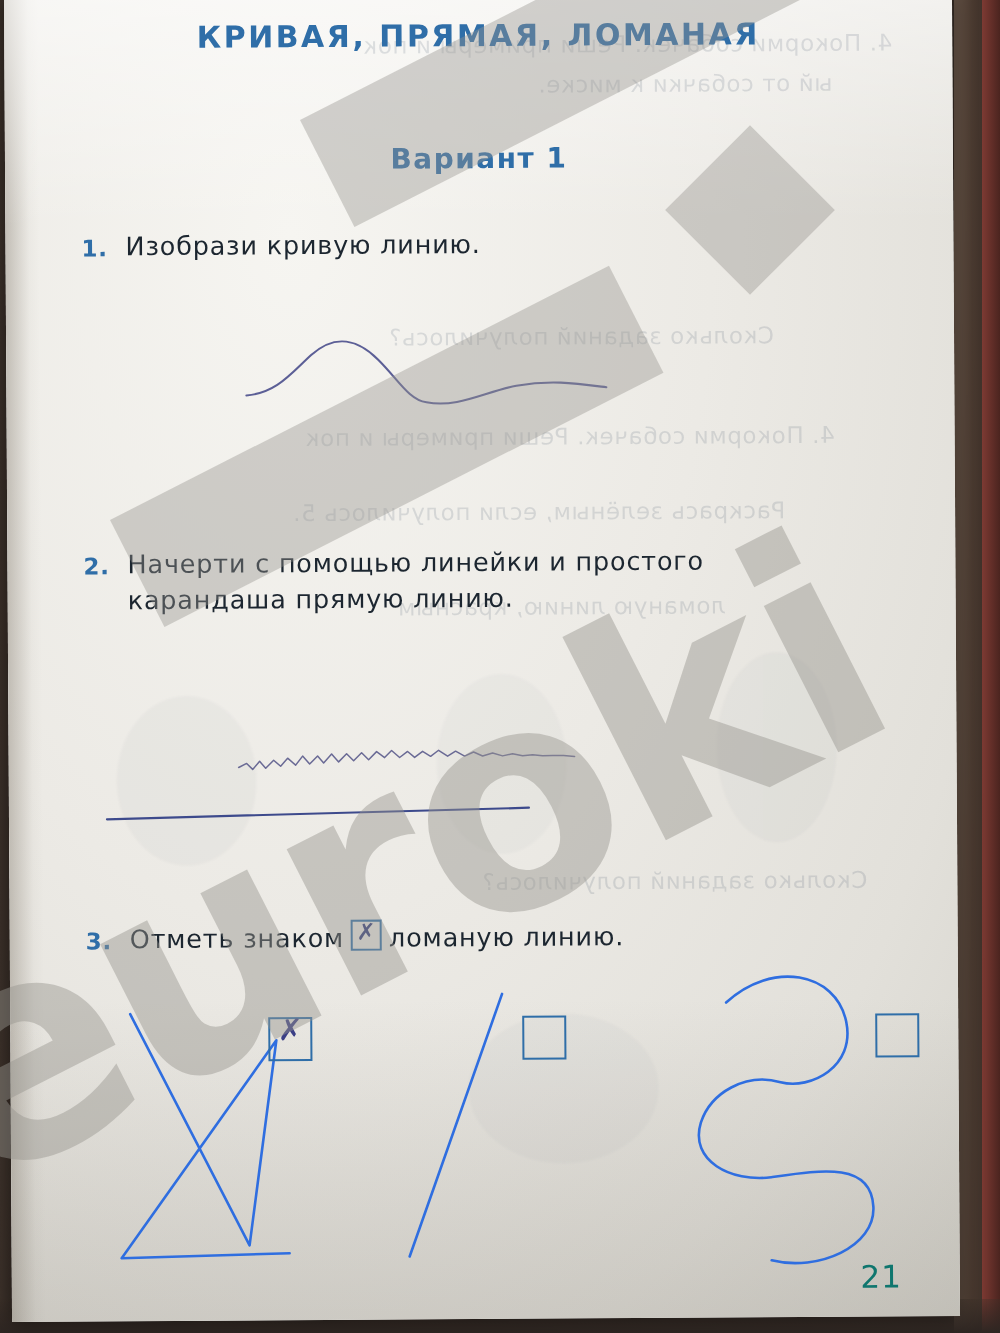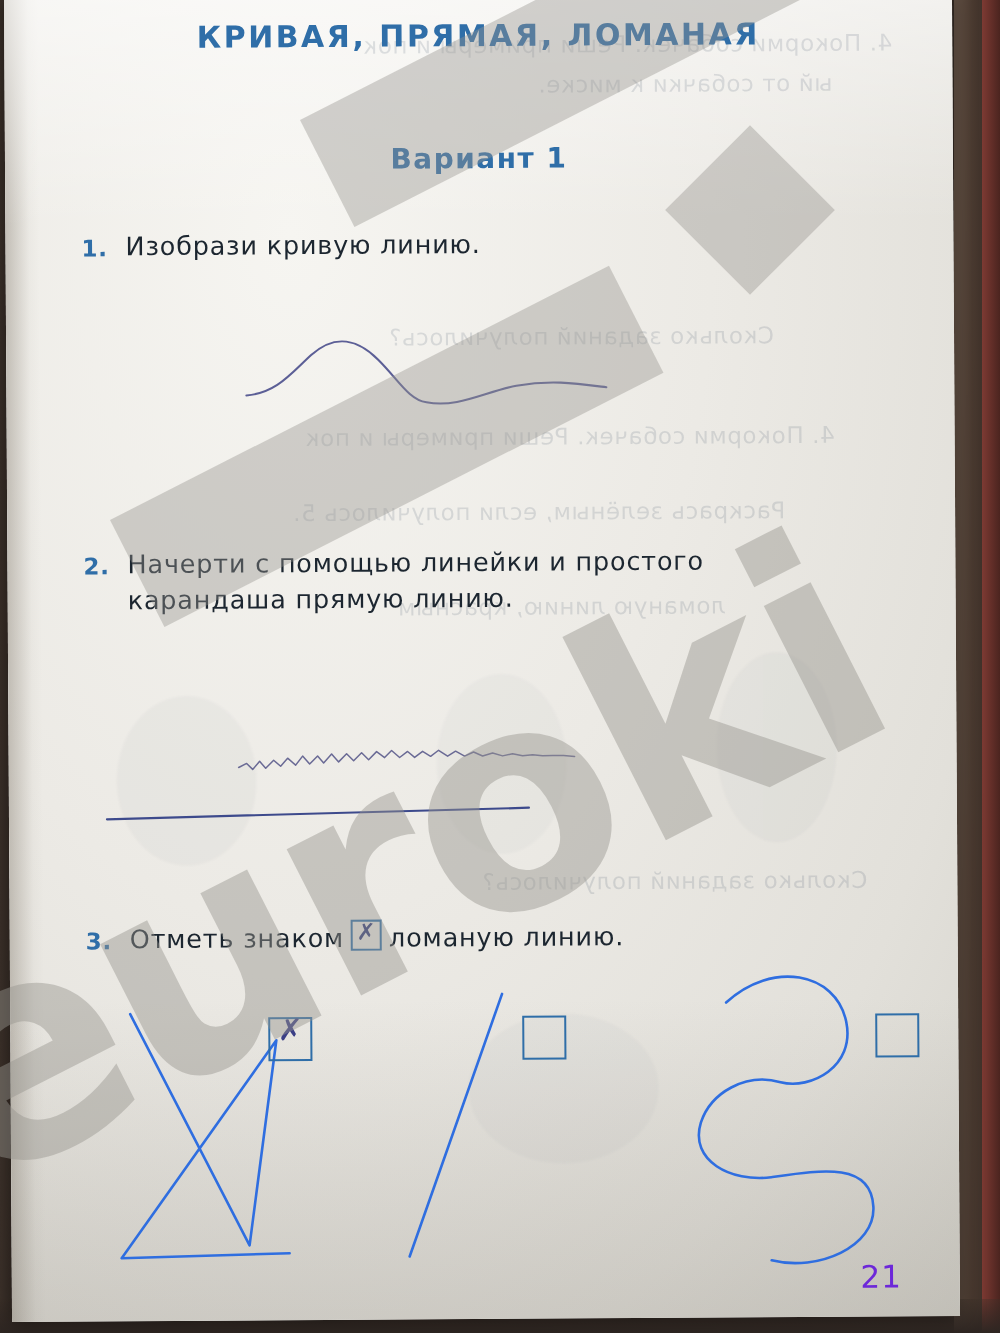--- a/index.html
+++ b/index.html
@@ -179,21 +179,21 @@
   }
   #abox1 { left: 258px; top: 1022px; }
   #abox2 { left: 512px; top: 1022px; }
   #abox3 { left: 865px; top: 1022px; }
 
   .page-number {
     position: absolute;
     right: 58px;
     bottom: 22px;
     font-size: 31px;
-    color: #6d28d9;
+    color: #0f766e;
     letter-spacing: 1px;
   }
 
   svg.draw {
     position: absolute;
     left: 0; top: 0;
     width: 948px;
     height: 1325px;
     overflow: visible;
     pointer-events: none;

